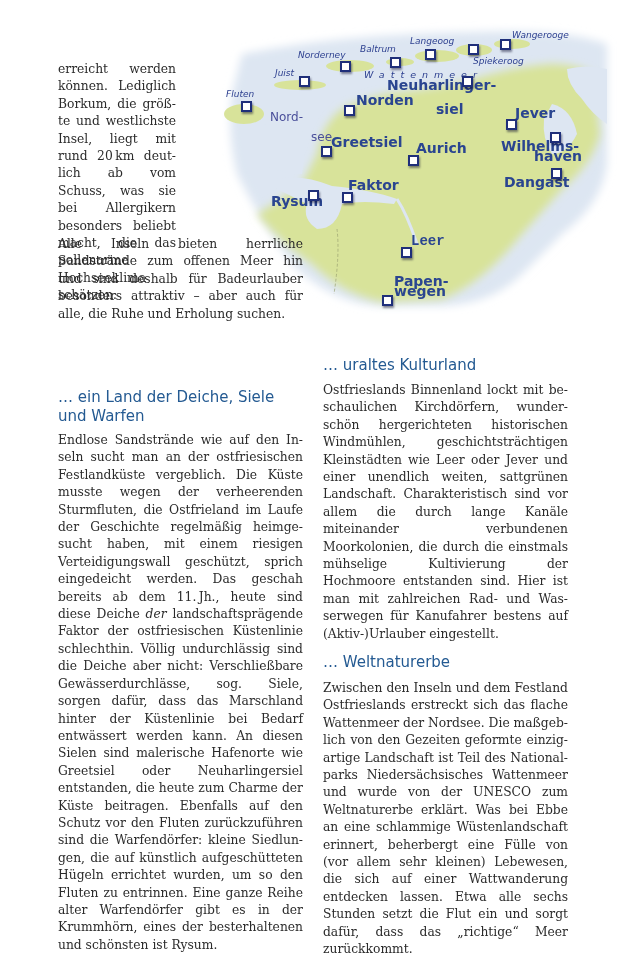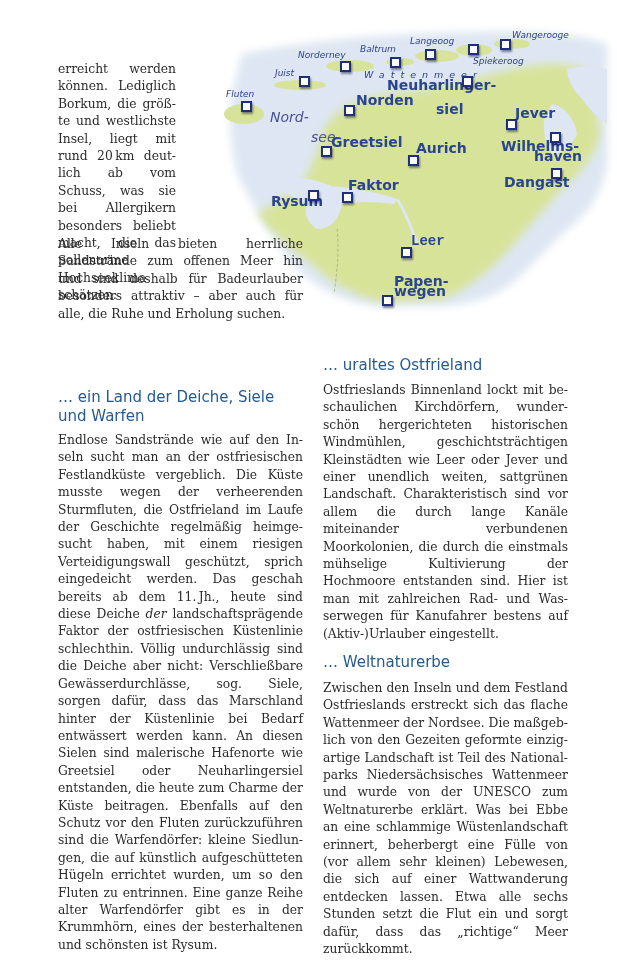--- a/index.html
+++ b/index.html
@@ -6,21 +6,21 @@
   body {
     width: 617px; height: 980px; background: #ffffff; position: relative; overflow: hidden;
     font-family: "DejaVu Serif", "Liberation Serif", serif; color: #2b2b2b;
   }
   .page { position: absolute; left: 0; top: 0; width: 617px; height: 980px; }
   .map { position: absolute; left: 222px; top: 14px; width: 395px; height: 300px; }
   .map svg { position: absolute; left: 0; top: 0; }
   .mlabel { position: absolute; font-family: "DejaVu Sans", "Liberation Sans", sans-serif; color: #2c3f8f; white-space: nowrap; line-height: 10px; }
   .mlabel.isl { font-style: italic; font-size: 9px; }
   .mlabel.city { font-weight: bold; font-size: 14px; color: #2a4590; }
-  .mlabel.sea { font-style: italic; font-size: 14px; color: #4a4f9a; }
+  .mlabel.sea { font-size: 12px; color: #4a4f9a; }
   .mlabel.watt { font-style: italic; font-size: 9.5px; color: #2c3f8f; letter-spacing: 6px; }
   .marker { position: absolute; width: 7px; height: 7px; background: #fff; border: 2px solid #1f2f7a; box-shadow: 1px 2px 2px rgba(0,0,40,0.45); }
   .textblock { position: absolute; font-size: 12.3px; line-height: 17.4px; text-align: justify; hyphens: manual; }
   .textblock p { margin: 0; }
   .heading { position: absolute; font-family: "DejaVu Sans", "Liberation Sans", sans-serif; color: #245a92; font-size: 15px; line-height: 19px; font-weight: normal; margin: 0; }
   em { font-style: italic; }
 </style>
 </head>
 <body>
 
@@ -127,21 +127,21 @@
 
   <h2 class="heading" style="left:58px;top:388px;width:250px;">
     <span>… ein Land der Deiche, Siele</span><br>
     <span>und Warfen</span>
   </h2>
   <div class="textblock" style="left:58px;top:432px;width:245px;">
     <p><span>Endlose Sandstrände wie auf den In­seln sucht man an der ostfriesischen Festlandküste vergeblich. Die Küste musste wegen der verheerenden Sturmfluten, die Ostfrieland im Laufe der Geschichte regelmäßig heimge­sucht haben, mit einem riesigen Vertei­digungswall geschützt, sprich einge­deicht werden. Das geschah bereits ab dem 11. Jh., heute sind diese Deiche </span><em>der</em><span> landschaftsprägende Faktor der ostfrie­sischen Küstenlinie schlechthin. Völlig undurchlässig sind die Deiche aber nicht: Verschließbare Gewässerdurch­lässe, sog. Siele, sorgen dafür, dass das Marschland hinter der Küstenlinie bei Bedarf entwässert werden kann. An diesen Sielen sind malerische Hafen­orte wie Greetsiel oder Neuharlingersiel entstanden, die heute zum Charme der Küste beitragen. Ebenfalls auf den Schutz vor den Fluten zurückzuführen sind die Warfendörfer: kleine Siedlun­gen, die auf künstlich aufgeschütteten Hügeln errichtet wurden, um so den Fluten zu entrinnen. Eine ganze Reihe alter Warfendörfer gibt es in der Krummhörn, eines der besterhaltenen und schönsten ist Rysum.</span></p>
   </div>
 
   <h2 class="heading" style="left:323px;top:356px;width:250px;">
-    <span>… uraltes Ostfrieland</span>
+    <span>… uraltes Kulturland</span>
   </h2>
   <div class="textblock" style="left:323px;top:382px;width:245px;">
     <p>Ostfrieslands Binnenland lockt mit be­schaulichen Kirchdörfern, wunder­schön hergerichteten historischen Wind­mühlen, geschichtsträchtigen Klein­städten wie Leer oder Jever und einer unendlich weiten, sattgrünen Land­schaft. Charakteristisch sind vor allem die durch lange Kanäle miteinander verbundenen Moorkolonien, die durch die einstmals mühselige Kultivierung der Hochmoore entstanden sind. Hier ist man mit zahlreichen Rad- und Was­serwegen für Kanufahrer bestens auf (Aktiv-)Urlauber eingestellt.</p>
   </div>
 
   <h2 class="heading" style="left:323px;top:653px;width:250px;">
     <span>… Weltnaturerbe</span>
   </h2>
   <div class="textblock" style="left:323px;top:680px;width:245px;">
     <p>Zwischen den Inseln und dem Festland Ostfrieslands erstreckt sich das flache Wattenmeer der Nordsee. Die maßgeb­lich von den Gezeiten geformte einzig­artige Landschaft ist Teil des National­parks Niedersächsisches Wattenmeer und wurde von der UNESCO zum Welt­naturerbe erklärt. Was bei Ebbe an eine schlammige Wüstenlandschaft erin­nert, beherbergt eine Fülle von (vor allem sehr kleinen) Lebewesen, die sich auf einer Wattwanderung entde­cken lassen. Etwa alle sechs Stunden setzt die Flut ein und sorgt dafür, dass das „richtige“ Meer zurückkommt.</p>

